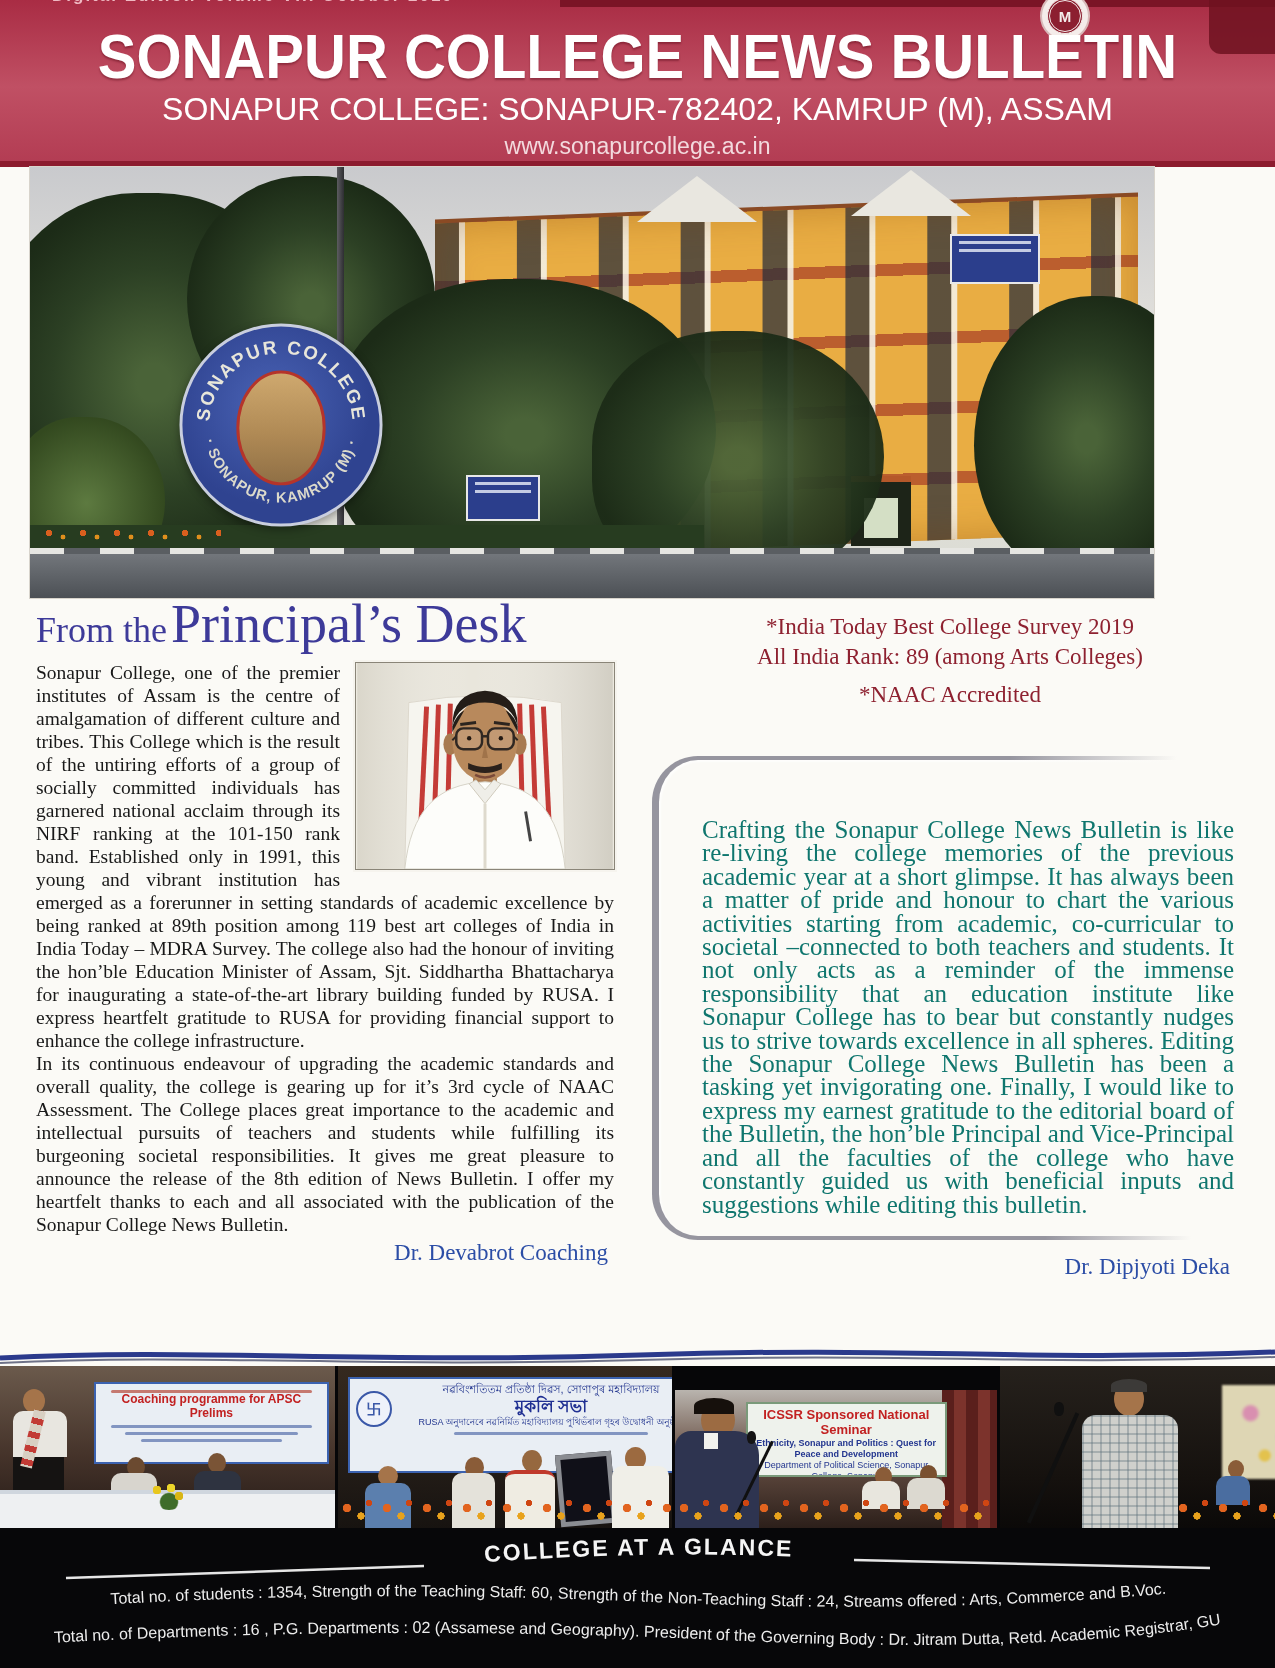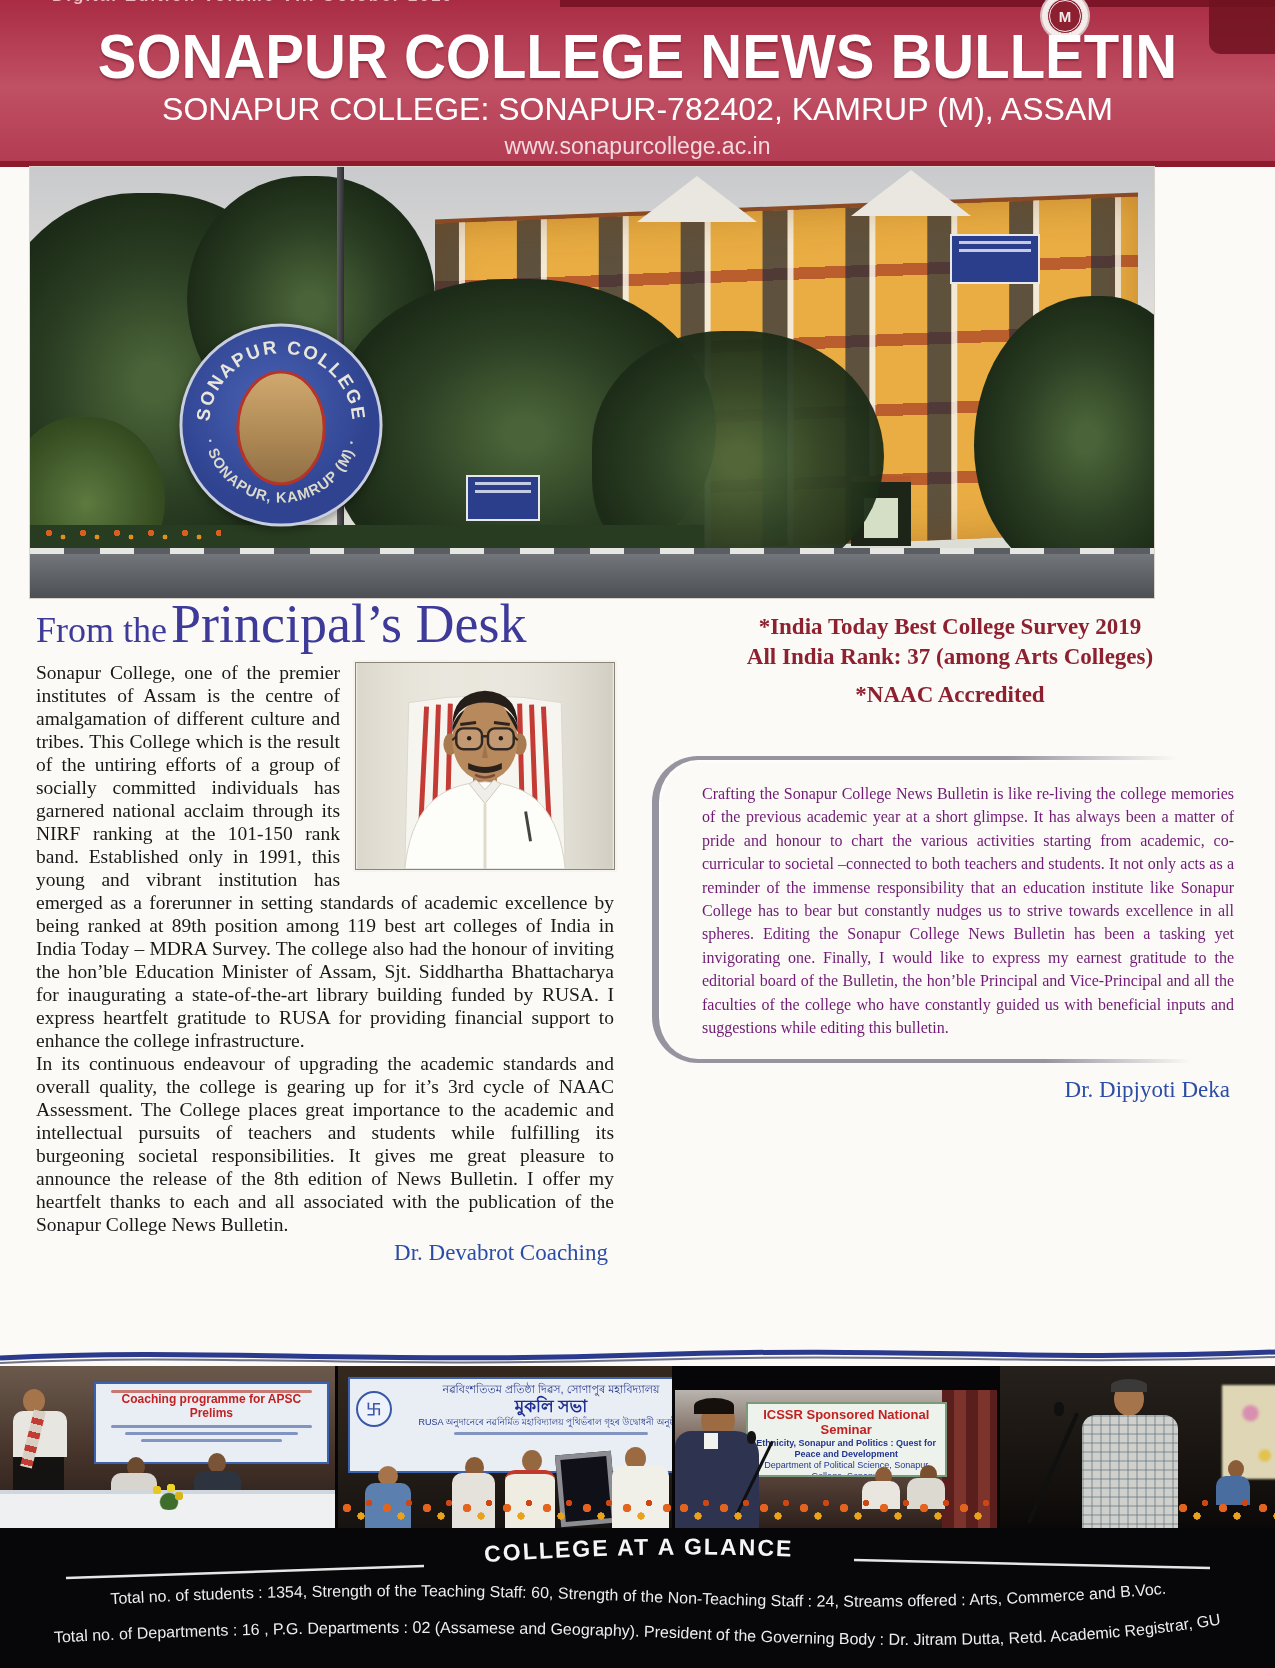--- a/index.html
+++ b/index.html
@@ -71,30 +71,30 @@
   .h-small{font-size:36px;line-height:1;}
   .h-big{font-size:54px;line-height:1;}
   .pd-body{margin-top:10px;font-size:19.5px;line-height:23px;text-align:justify;color:#191919;}
   .pd-body p{margin:0;}
   .pd-photo{float:right;width:258px;height:206px;margin:2px 0 8px 16px;background:#ece9df;
             outline:1px solid #8a8578;box-shadow:0 0 0 3px #f6f4ee;}
   .pd-sign{margin-top:4px;text-align:right;color:#2b4da6;font-size:23px;padding-right:6px;}
 
   
   .right-col{position:absolute;left:652px;top:612px;width:596px;}
-  .achievements{text-align:center;color:#8e2130;font-size:23px;line-height:30px;font-weight:bold;}
+  .achievements{text-align:center;color:#8e2130;font-size:23px;line-height:30px;}
   .ach-gap{height:8px;}
   .editorial-card{position:relative;margin-top:46px;padding:26px 14px 24px 50px;}
   .editorial-card::before{content:"";position:absolute;inset:0;border:4px solid #96959f;border-left-width:7px;
             border-right:none;border-radius:46px 0 0 46px;
             box-shadow:inset 2px 2px 2px rgba(255,255,255,.7);}
   .fade-top{position:absolute;top:-2px;right:0;width:40%;height:10px;background:linear-gradient(90deg,rgba(251,250,246,0),#fbfaf6 70%);}
   .fade-bottom{position:absolute;bottom:-2px;right:0;width:34%;height:10px;background:linear-gradient(90deg,rgba(251,250,246,0),#fbfaf6 72%);}
   .ed-heading{color:#403da5;font-size:56px;line-height:1.05;margin:0 0 14px;}
-  .ed-body{font-size:16px;line-height:23.4px;text-align:justify;color:#701a75;}
+  .ed-body{font-size:25px;line-height:23.4px;text-align:justify;color:#0f766e;margin-top:36px;}
   .ed-sign{margin-top:14px;text-align:right;color:#2b4da6;font-size:23px;padding-right:18px;}
 
   
   .strip-wave{position:absolute;left:0;top:1346px;width:1275px;height:22px;}
   .photo-strip{position:absolute;left:0;right:0;top:1366px;height:162px;background:#060608;
                display:flex;gap:3px;}
   .photo{position:relative;overflow:hidden;flex:none;}
   .p1{width:335px;background:linear-gradient(180deg,#6b5a4c 0%,#45332a 55%,#241a16 100%);}
   .p2{width:334px;background:linear-gradient(180deg,#35291f 0%,#241d18 60%,#171310 100%);}
   .p3{width:322px;background:linear-gradient(180deg,#b9b4ae 0%,#6b5347 45%,#2c1f1a 100%);margin-top:24px;}
@@ -262,21 +262,21 @@
       </svg>
       <p>Sonapur College, one of the premier institutes of Assam is the centre of amalgamation of different culture and tribes. This College which is the result of the untiring efforts of a group of socially committed individuals has garnered national acclaim through its NIRF ranking at the 101-150 rank band. Established only in 1991, this young and vibrant institution has emerged as a forerunner in setting standards of academic excellence by being ranked at 89th position among 119 best art colleges of India in India Today – MDRA Survey. The college also had the honour of inviting the hon’ble Education Minister of Assam, Sjt. Siddhartha Bhattacharya for inaugurating a state-of-the-art library building funded by RUSA. I express heartfelt gratitude to RUSA for providing financial support to enhance the college infrastructure.</p>
       <p>In its continuous endeavour of upgrading the academic standards and overall quality, the college is gearing up for it’s 3rd cycle of NAAC Assessment. The College places great importance to the academic and intellectual pursuits of teachers and students while fulfilling its burgeoning societal responsibilities. It gives me great pleasure to announce the release of the 8th edition of News Bulletin. I offer my heartfelt thanks to each and all associated with the publication of the Sonapur College News Bulletin.</p>
     </div>
     <div class="pd-sign">Dr. Devabrot Coaching</div>
   </div>
 
   <div class="right-col">
     <div class="achievements">
       <div>*India Today Best College Survey 2019</div>
-      <div>All India Rank: 37 (among Arts Colleges)</div>
+      <div>All India Rank: 89 (among Arts Colleges)</div>
       <div class="ach-gap"></div>
       <div>*NAAC Accredited</div>
     </div>
 
     <div class="editorial-card">
       <div class="fade-top"></div>
       <div class="fade-bottom"></div>
       <div class="ed-body">Crafting the Sonapur College News Bulletin is like re-living the college memories of the previous academic year at a short glimpse. It has always been a matter of pride and honour to chart the various activities starting from academic, co-curricular to societal –connected to both teachers and students. It not only acts as a reminder of the immense responsibility that an education institute like Sonapur College has to bear but constantly nudges us to strive towards excellence in all spheres. Editing the Sonapur College News Bulletin has been a tasking yet invigorating one. Finally, I would like to express my earnest gratitude to the editorial board of the Bulletin, the hon’ble Principal and Vice-Principal and all the faculties of the college who have constantly guided us with beneficial inputs and suggestions while editing this bulletin.</div>
     </div>
     <div class="ed-sign">Dr. Dipjyoti Deka</div>

